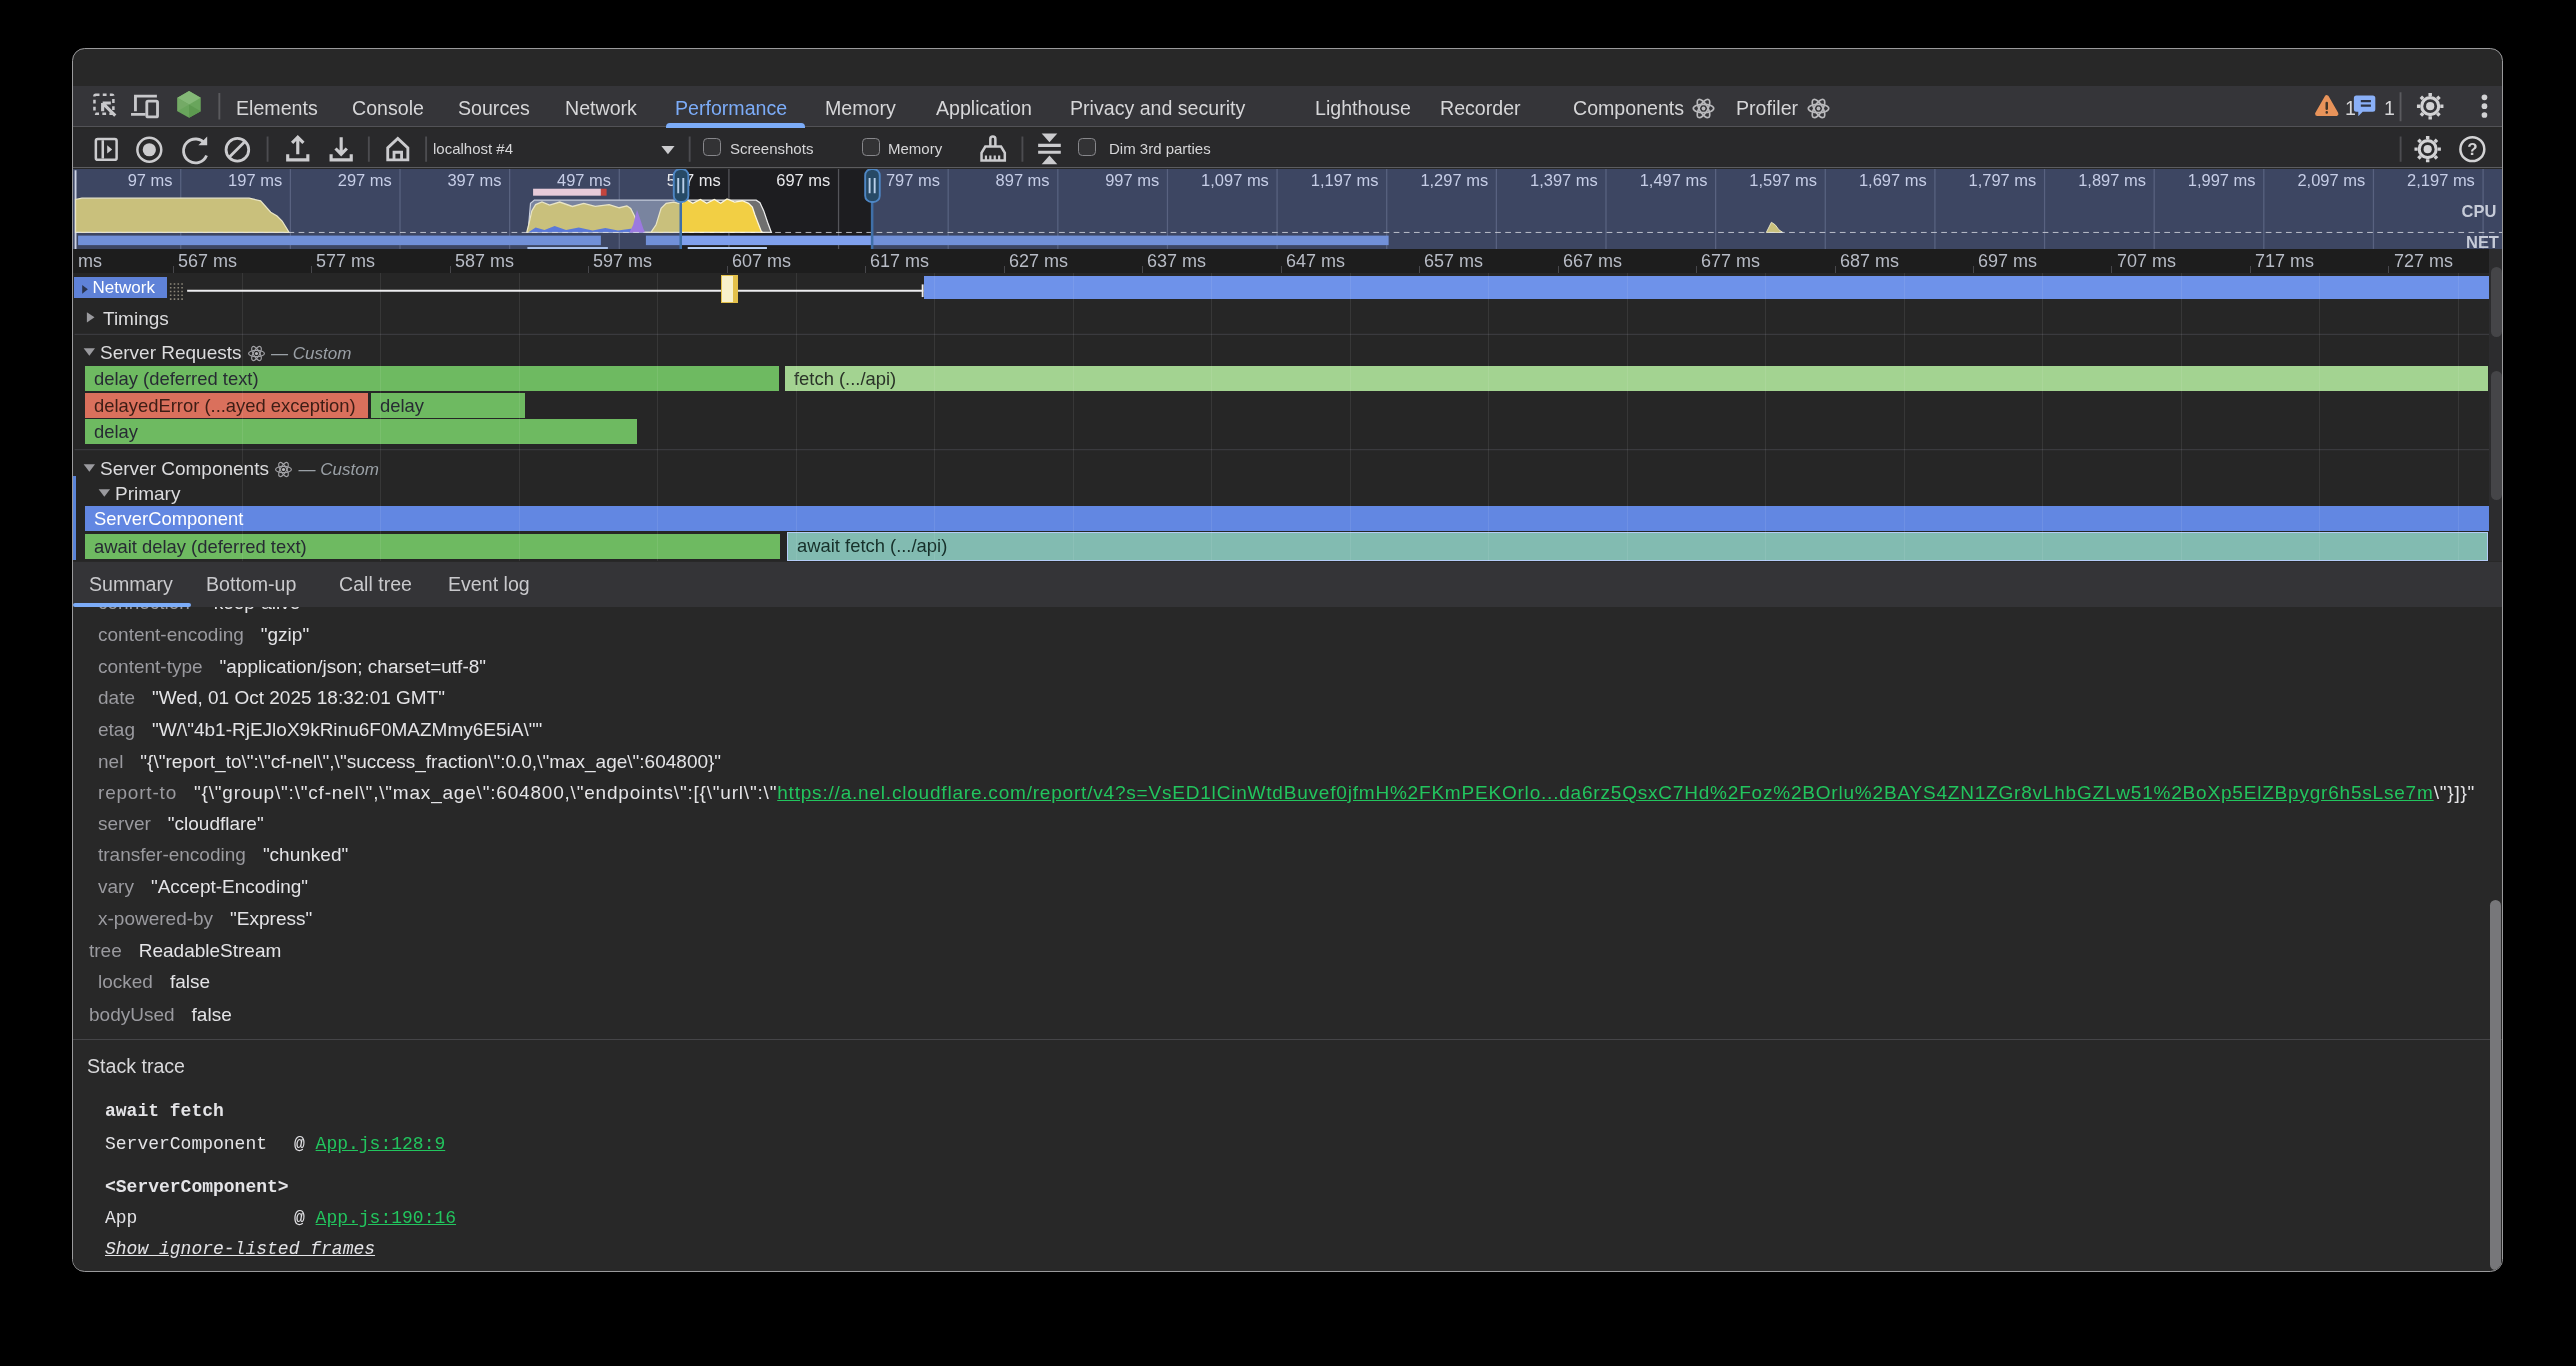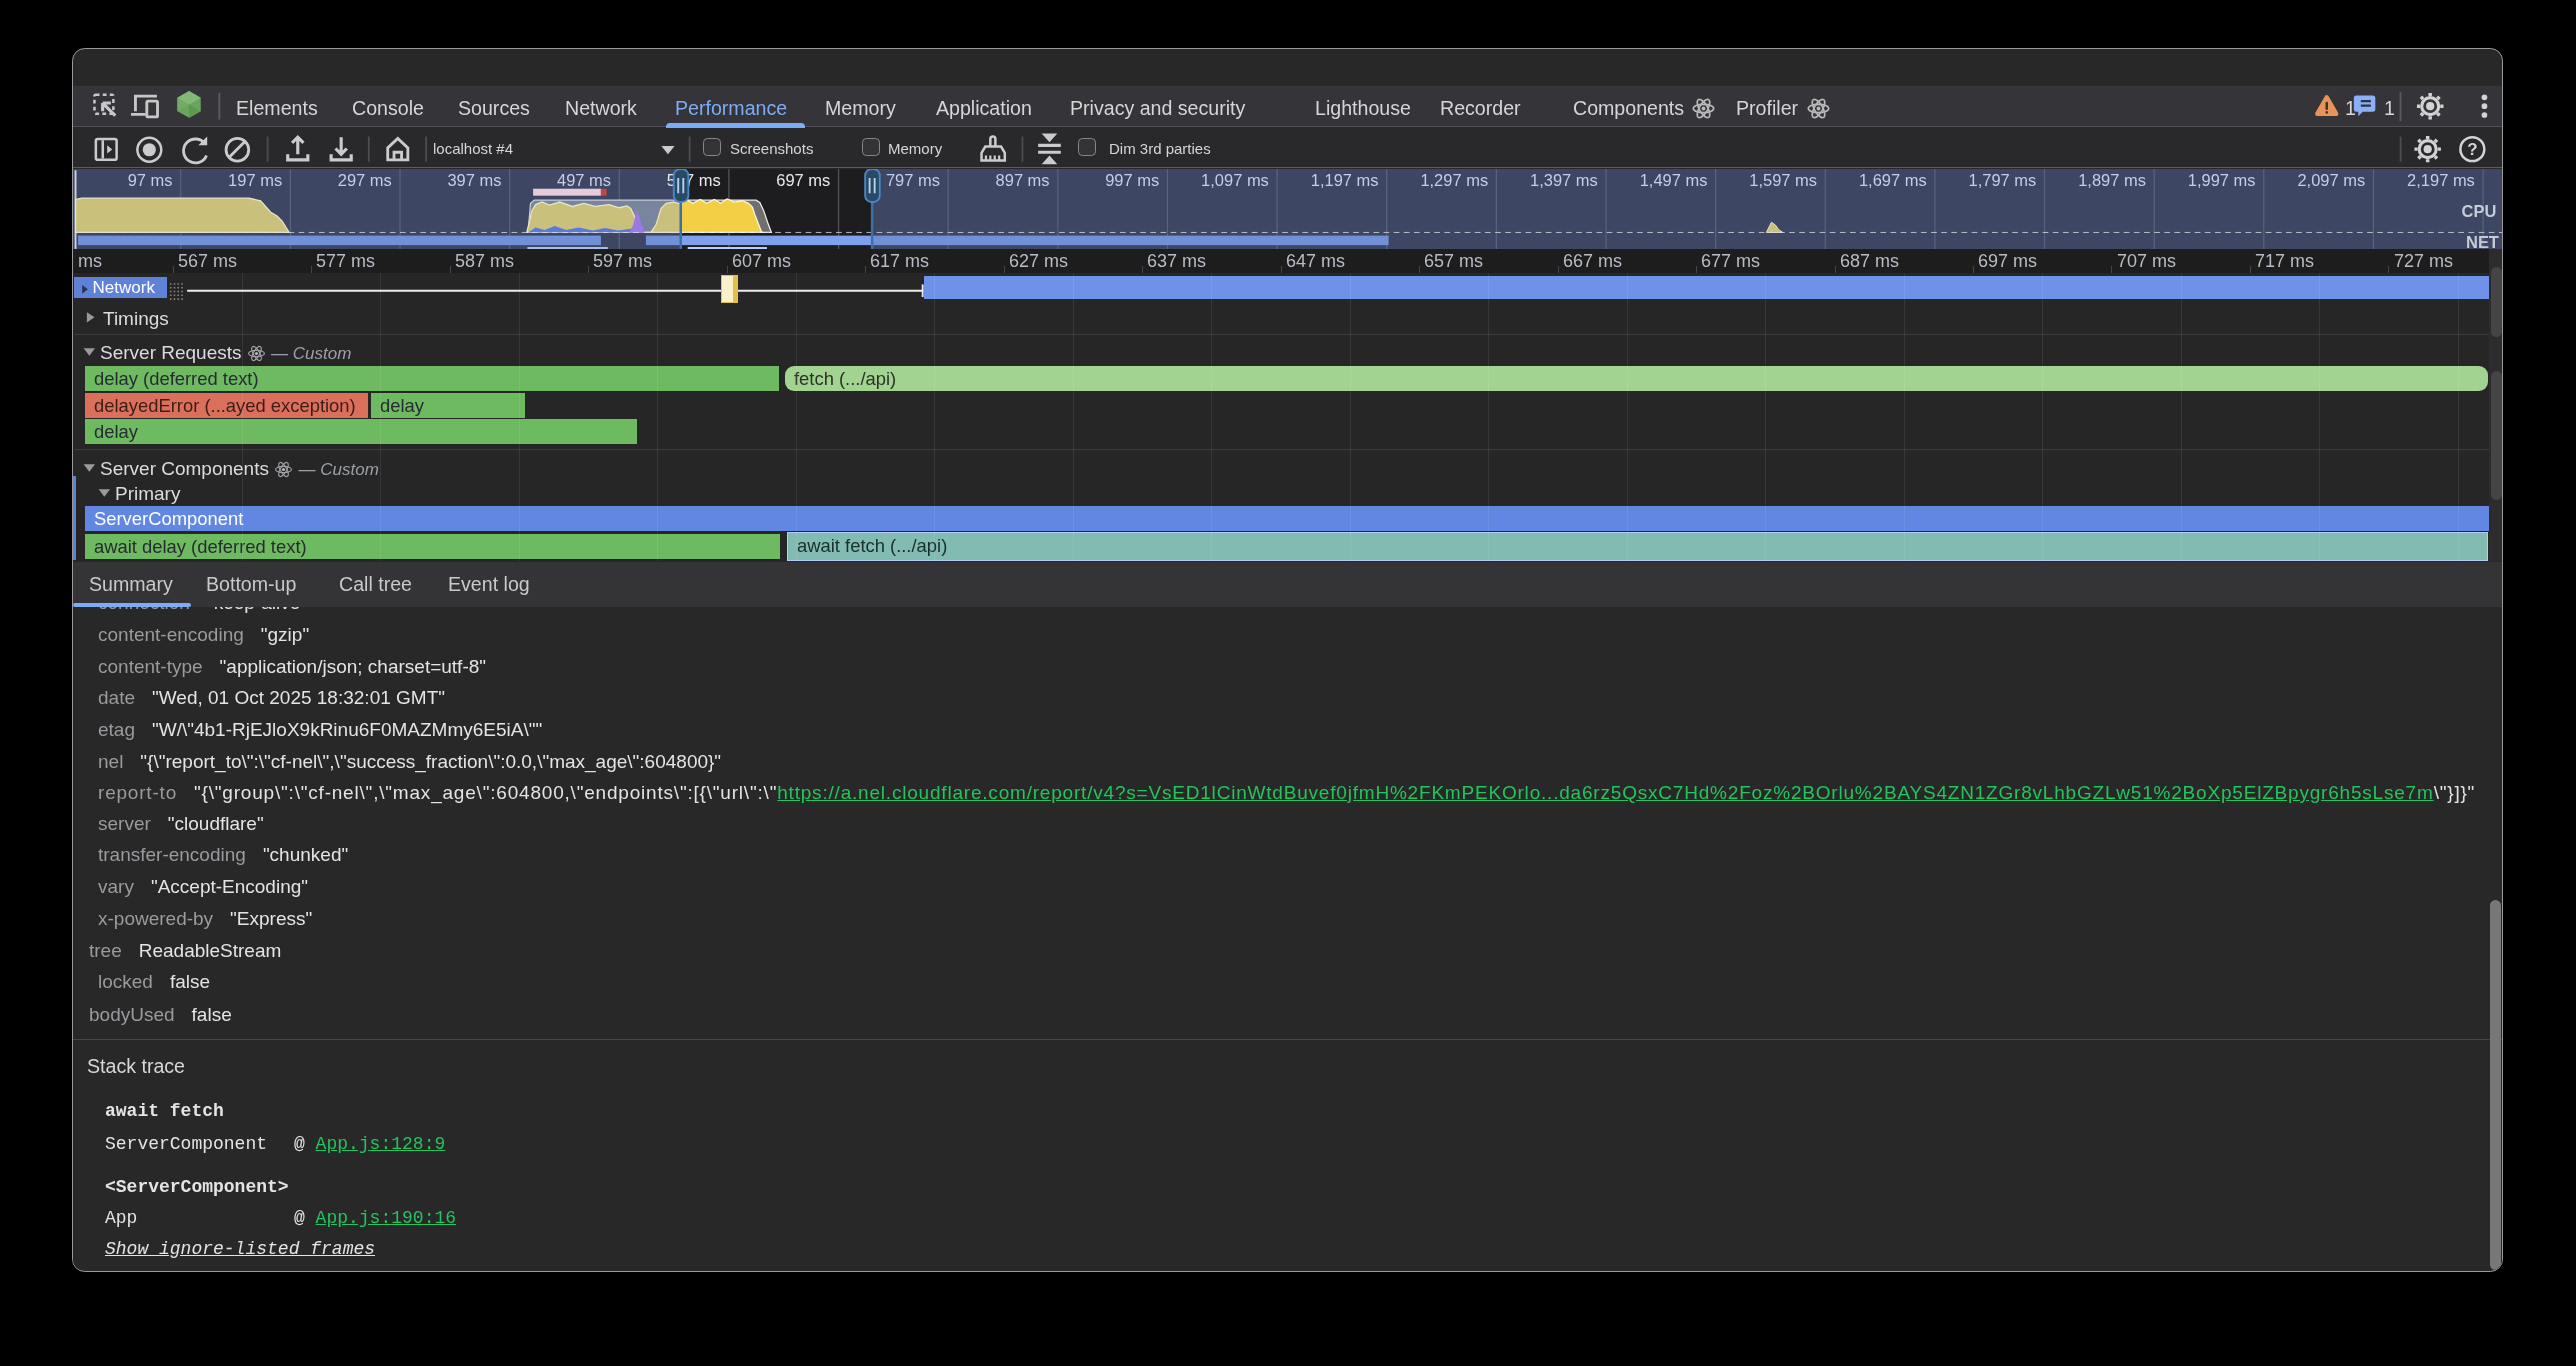--- a/index.html
+++ b/index.html
@@ -415,21 +415,21 @@
       </svg>
     <div class="trackhead" style="left:27px;top:69px;">Server Requests <svg width="19" height="19" viewBox="0 0 36 36" style="vertical-align:-3.8px;">
           <g fill="none" stroke="#a2a2a6" stroke-width="2.2">
             <ellipse cx="18" cy="18" rx="15" ry="6"></ellipse>
             <ellipse cx="18" cy="18" rx="15" ry="6" transform="rotate(60 18 18)"></ellipse>
             <ellipse cx="18" cy="18" rx="15" ry="6" transform="rotate(120 18 18)"></ellipse>
           </g>
           <circle cx="18" cy="18" r="3" fill="#b9b9bc"></circle>
         </svg> <span class="custom">— Custom</span></div>
     <div class="bar" style="left:12px;top:93px;width:694px;background:#6eba61;color:#272b33;"><span>delay (deferred text)</span></div>
-    <div class="bar" style="left:712px;top:93px;width:1703px;background:#a3d391;color:#2a3328;border-radius:9px;"><span>fetch (.../api)</span></div>
+    <div class="bar" style="left:712px;top:93px;width:1703px;background:#a3d391;color:#2a3328;"><span>fetch (.../api)</span></div>
     <div class="bar" style="left:12px;top:120px;width:283px;background:#da705c;color:#3d1d15;"><span>delayedError (...ayed exception)</span></div>
     <div class="bar" style="left:298px;top:120px;width:154px;background:#6eba61;color:#272b33;"><span>delay</span></div>
     <div class="bar" style="left:12px;top:146px;width:552px;background:#6eba61;color:#272b33;"><span>delay</span></div>
 
     <svg class="abs" style="left:9.5px;top:188px;" width="12.7" height="12.7" viewBox="0 0 20 20">
         <path d="M1 5 l18 0 -9 12 z" fill="#9a9a9e"></path>
       </svg>
     <div class="trackhead" style="left:27px;top:185px;">Server Components <svg width="19" height="19" viewBox="0 0 36 36" style="vertical-align:-3.8px;">
           <g fill="none" stroke="#a2a2a6" stroke-width="2.2">
             <ellipse cx="18" cy="18" rx="15" ry="6"></ellipse>

